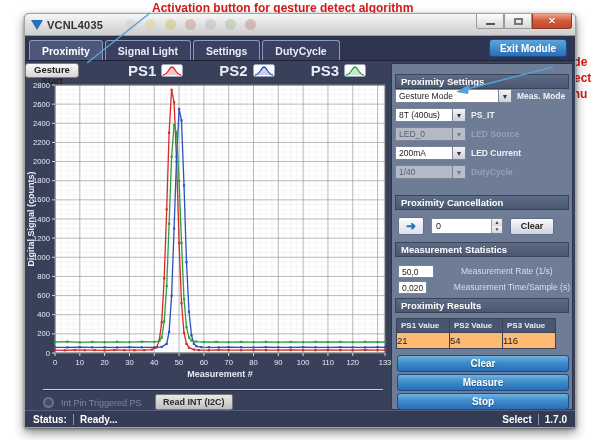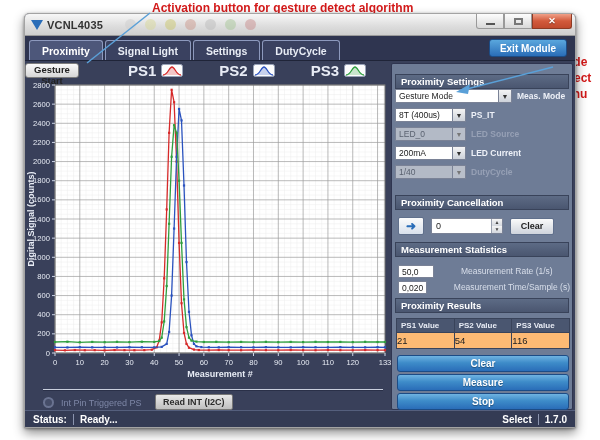--- a/index.html
+++ b/index.html
@@ -84,21 +84,21 @@
   .spin-ud { width:11px; display:flex; flex-direction:column; border-left:1px solid #9aa1b0; }
   .spin-ud i { flex:1; font-style:normal; font-size:5px; line-height:7px; text-align:center; color:#444; background:linear-gradient(#f4f4f4,#d4d8df); }
   .clear-sm { width:44px; height:17px; background:linear-gradient(#fafafa,#cfd4dc); border:1px solid #60708c; border-radius:2px;
               font-size:9px; font-weight:bold; color:#222; }
 
   .stat-rows { position:absolute; left:6px; top:199px; width:172px; }
   .stat-row { display:flex; align-items:center; height:16px;gap:20px; }
   .stat-val { width:36px; height:13px; background:#fff; border:1px solid #7a8296; font-size:8.5px; color:#222; padding:1px 0 0 3px; }
   .stat-lbl { margin-left:7px; color:#d9dfeb; font-size:8.5px; white-space:nowrap; }
 
-  .results { position:absolute; left:4px; top:254px; width:174px; border:1px solid #39435a; background:#39435a; }
+  .results { position:absolute; left:4px; top:254px; width:160px; border:1px solid #39435a; background:#39435a; }
   .res-grid { display:grid; grid-template-columns:1fr 1fr 1fr; gap:1px; }
   .res-h { background:#4a5670; color:#e8ecf5; font-size:8px; font-weight:bold; padding:2px 0 2px 4px; }
   .res-v { background:#fdba74; color:#222; font-size:9.5px; padding:2px 0 2px 0; }
 
   .panel-btn { position:absolute; left:5px; width:172px; height:17px; background:linear-gradient(#6fb3e2,#3e8cc9 45%,#2a6db8);
                border:1px solid #1c4c86; border-radius:3px; color:#fff; font-size:10px; font-weight:bold;
                text-shadow:0 1px 1px rgba(0,0,0,.35); }
 
   
   .statusbar { height:17px; background:#343b54; border-top:1px solid #555f7d; display:flex; align-items:center; padding:0 8px; color:#fff; font-size:10px; font-weight:bold; }

